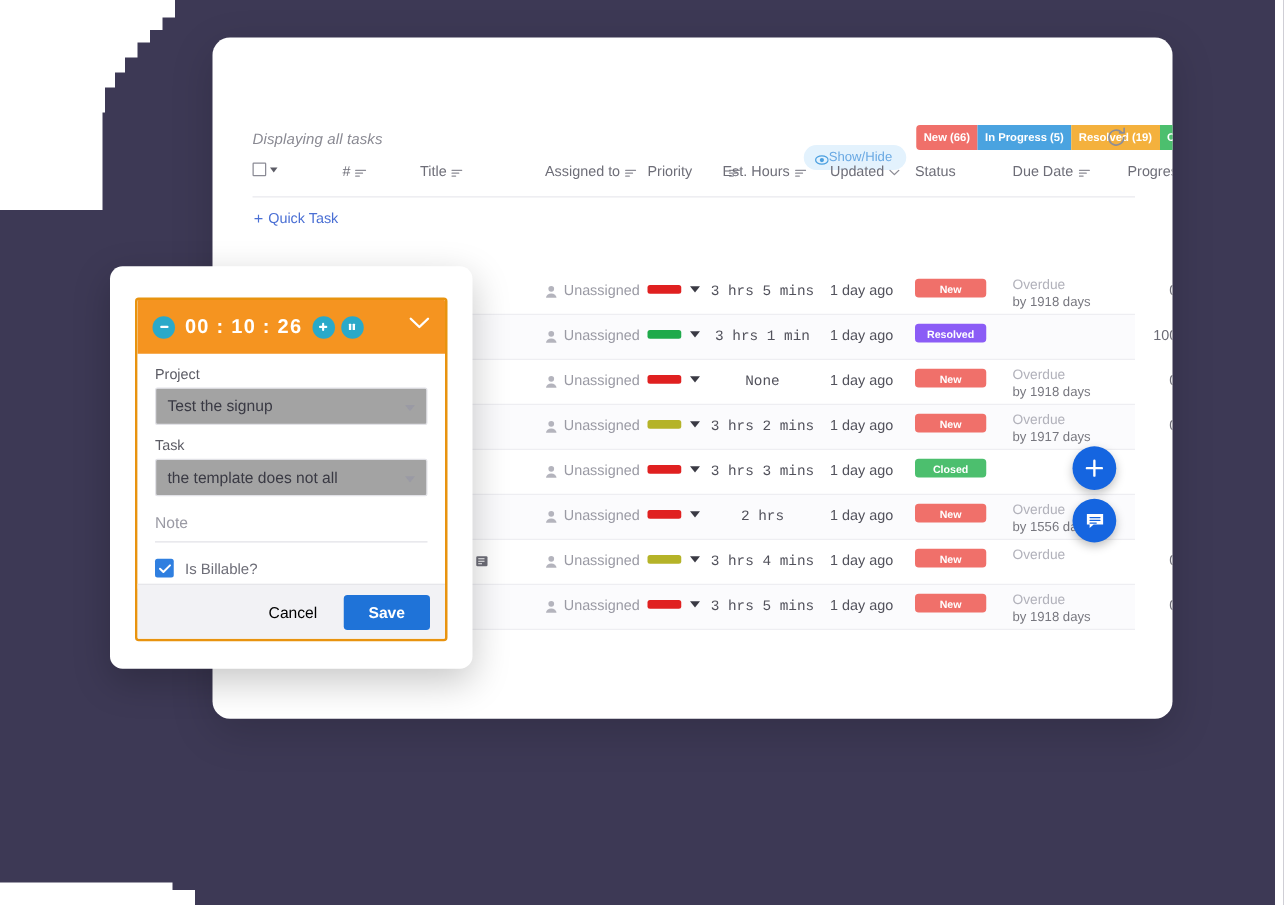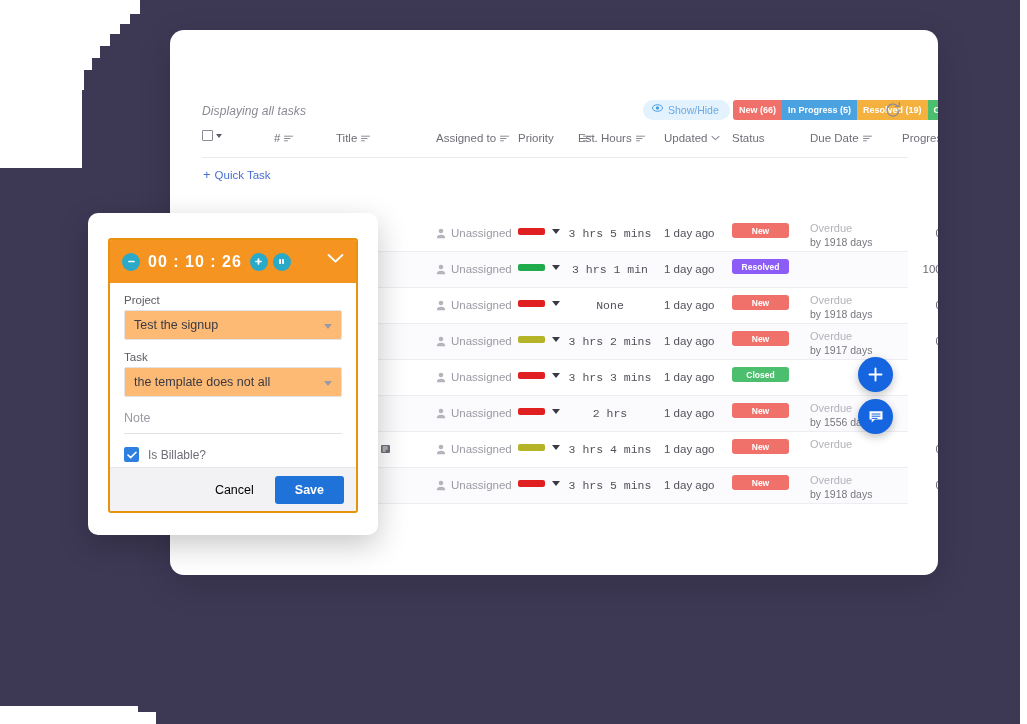--- a/index.html
+++ b/index.html
@@ -47,22 +47,22 @@
   
   .toolbar {
     position: absolute; left: 32px; top: 70px; right: 30px; height: 30px;
   }
   .displaying {
     position: absolute; left: 0; top: 4px;
     font-style: italic; font-size: 12px; color: #8a8a93;
     letter-spacing: .1px;
   }
   .showhide {
-    position: absolute; left: 441px; top: 0;
-    display: flex; align-items: flex-start; gap: 5px;
+    position: absolute; left: 441px; top: 16px;
+    display: flex; align-items: flex-end; 
     background: #e3f2fd; color: #6aa9e3;
     border-radius: 11px; padding: 4px 11px 4px 9px;
     font-size: 10.5px; height: 20px;
   }
   .eye-ic { width: 11px; height: 8px; position: relative; display:inline-block; }
   .eye-ic svg { display:block; }
 
   .badges { position: absolute; left: 519px; top: 0; display: flex; height: 20px; }
   .badge {
     font-size: 9px; color: #ffffff; font-weight: bold;
@@ -200,21 +200,21 @@
     position: absolute; right: 12px; top: 13px;
     color: #ffffff;
   }
   .chev-dn svg { display:block; }
 
   .timer-body { padding: 11px 14px 0 14px; background: #ffffff; height: 188px; }
   .fld-label { font-size: 11.5px; color: #5b5b64; margin-bottom: 4px; }
   .select-box {
     position: relative; height: 30px;
     border: 1px solid #e2e2e7; border-radius: 2px;
-    background: #fdba74;
+    background: #a3a3a3;
     display: flex; align-items: center; padding: 0 22px 0 9px;
     font-size: 12.5px; color: #3a3a44;
     margin-bottom: 11px;
     white-space: nowrap; overflow: hidden;
   }
   .sel-caret {
     position: absolute; right: 9px; top: 13px;
     width: 0; height: 0; border-left: 4.5px solid transparent;
     border-right: 4.5px solid transparent; border-top: 5px solid #9a9aa4;
   }

